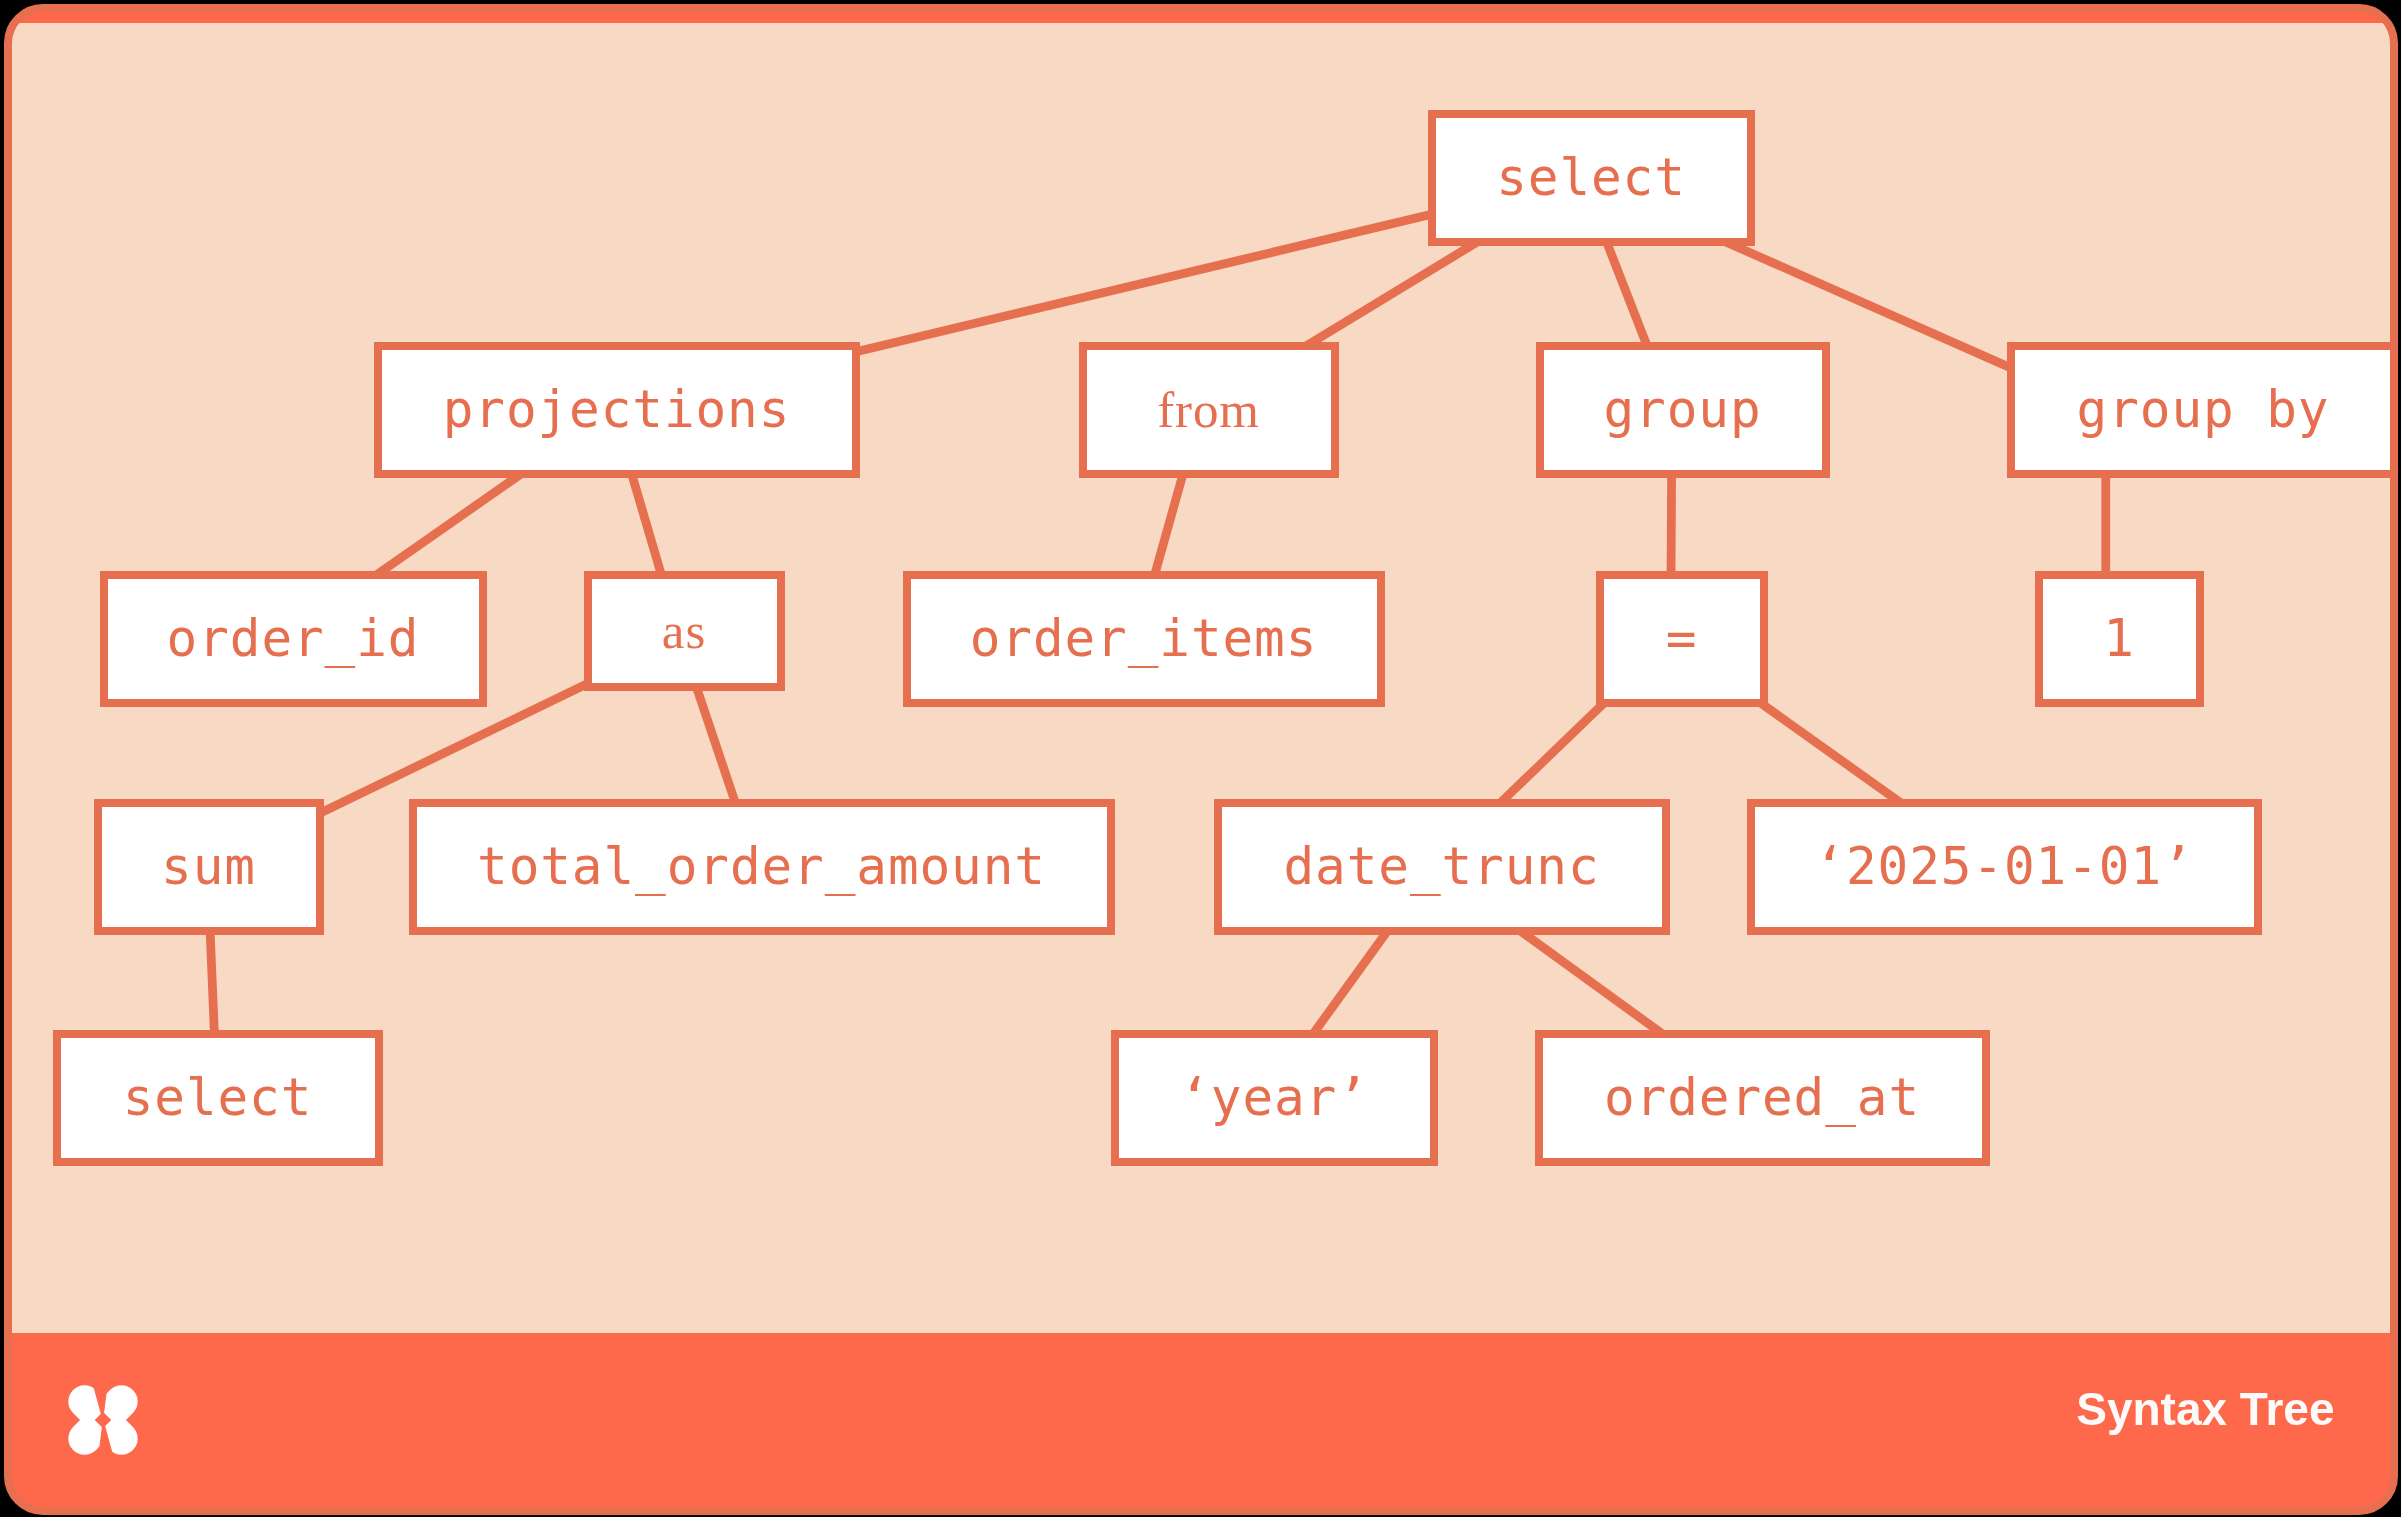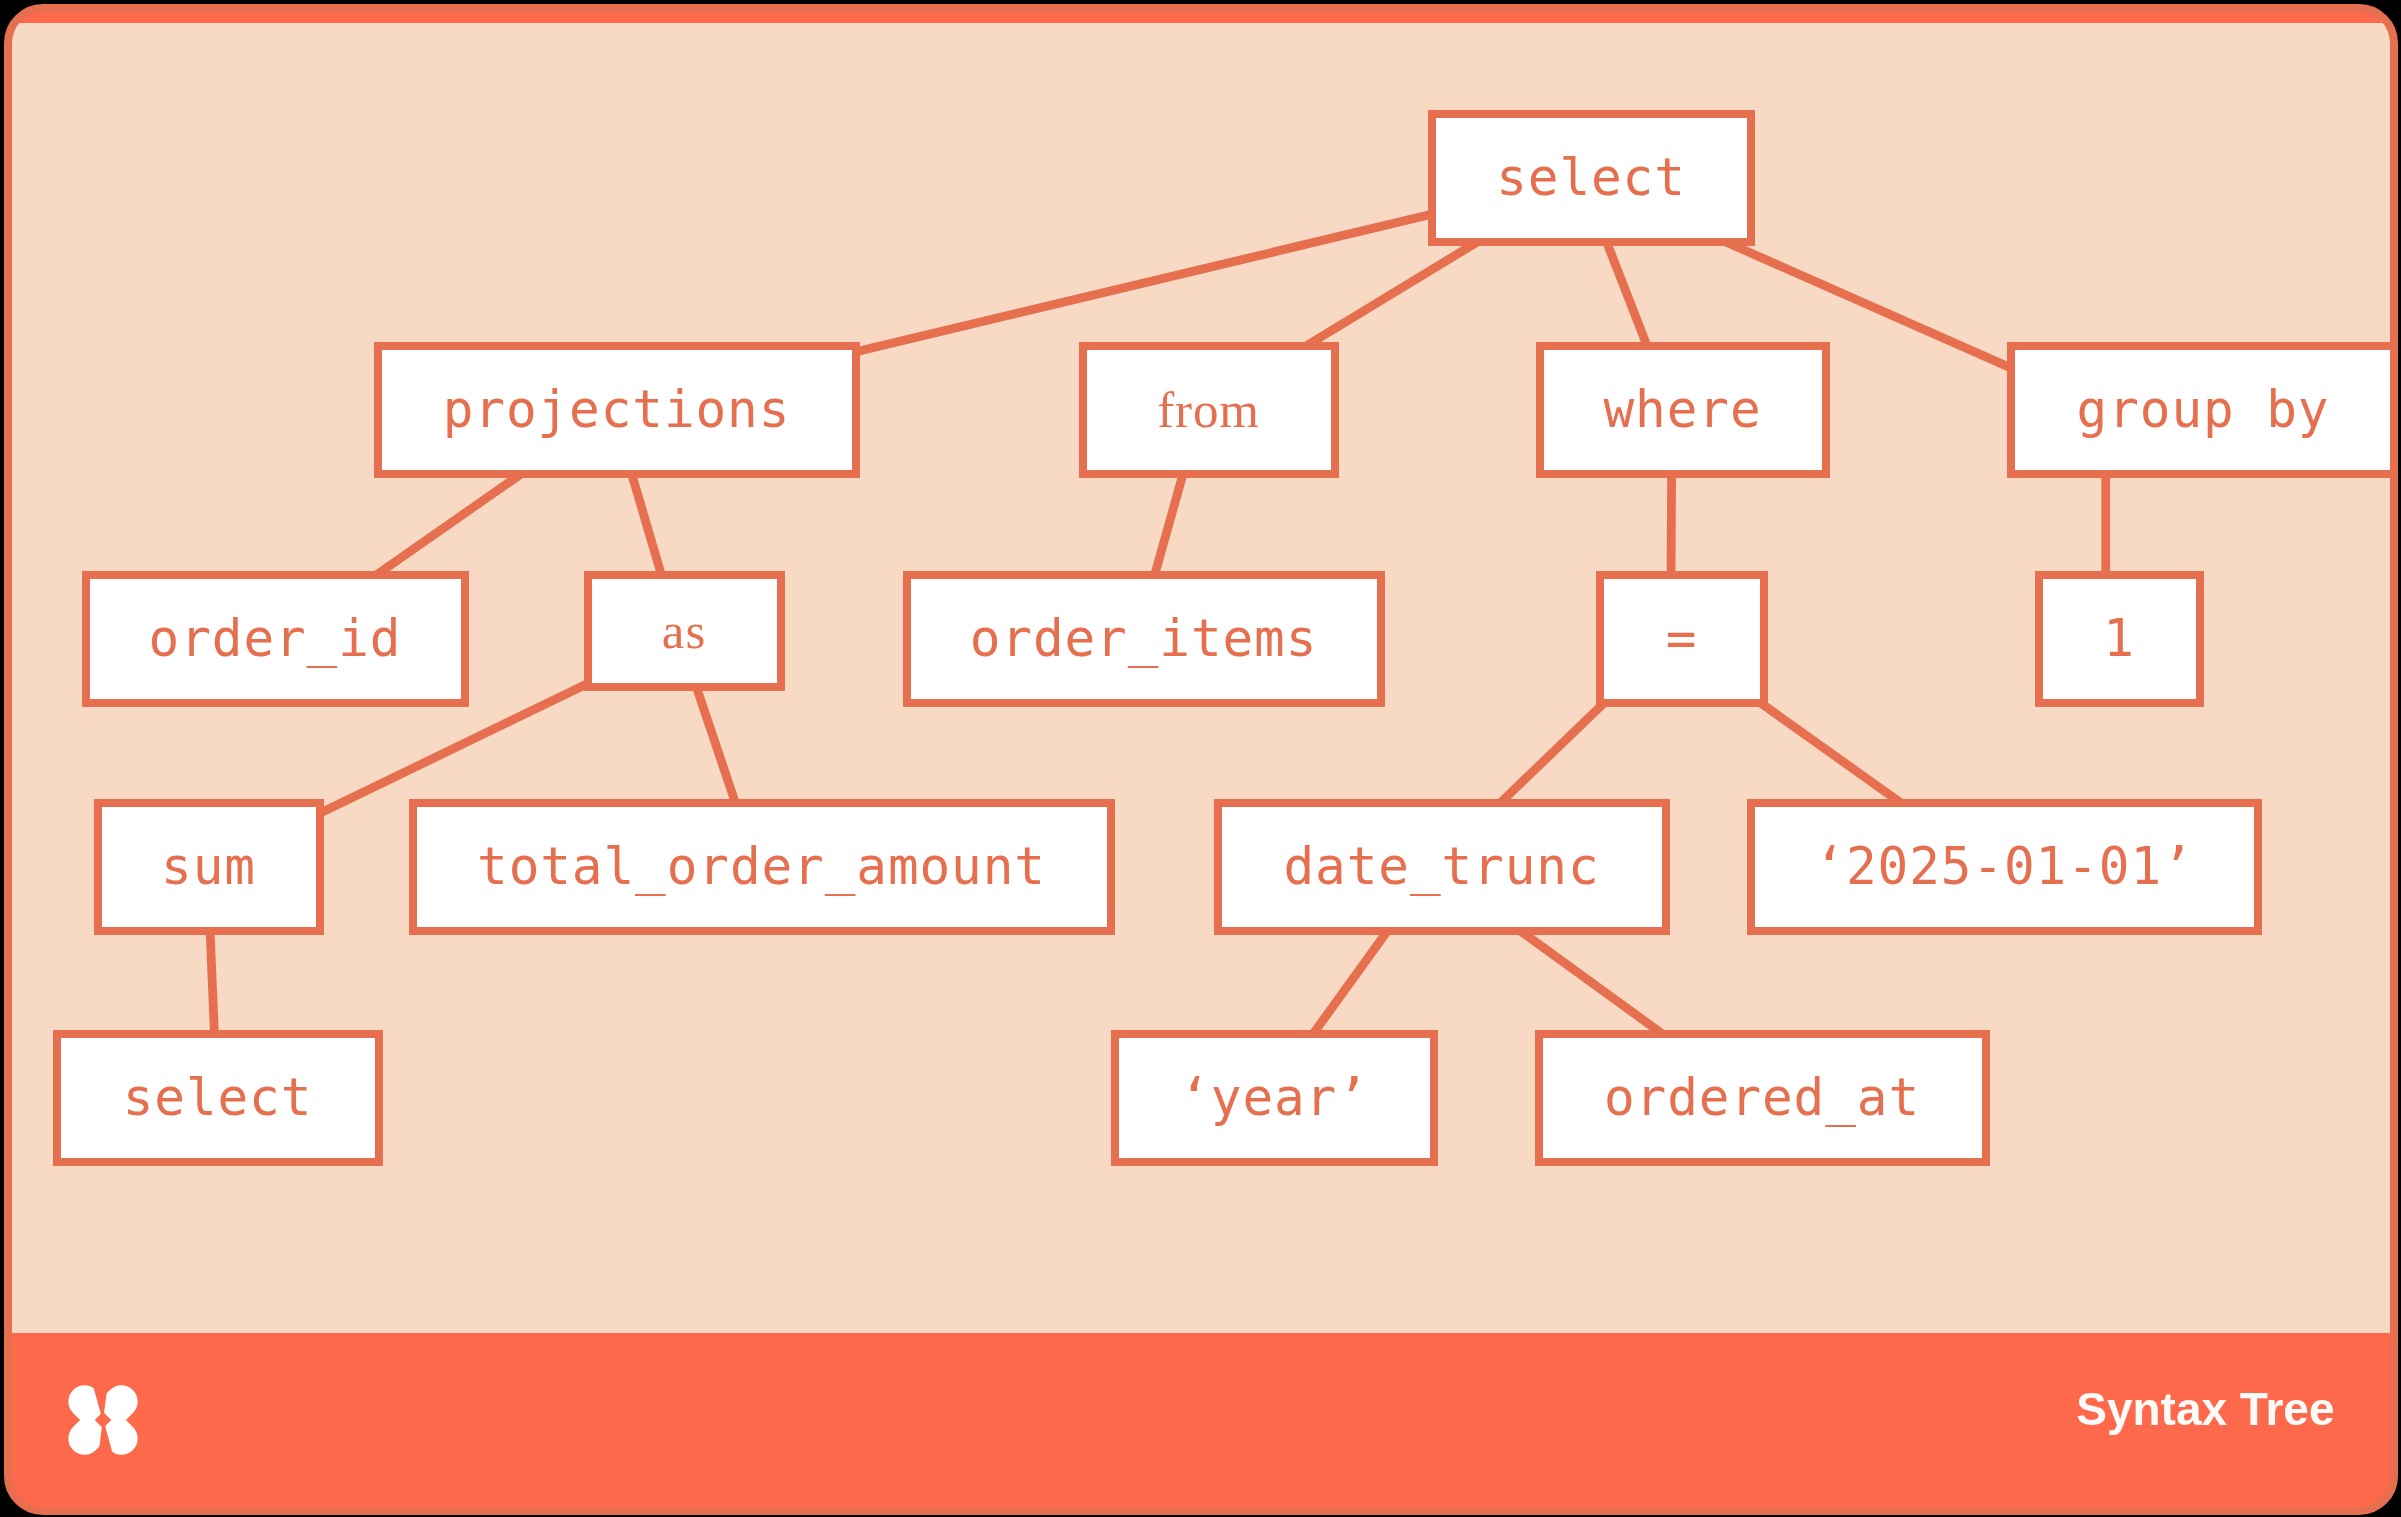--- a/index.html
+++ b/index.html
@@ -108,23 +108,23 @@
           <line x1="1896.5" y1="699.5" x2="1625" y2="959.5"></line>
           <line x1="1896.5" y1="699.5" x2="2263.5" y2="959.5"></line>
           <line x1="223.5" y1="959.5" x2="234.5" y2="1221.5"></line>
           <line x1="1625" y1="959.5" x2="1434.5" y2="1221.5"></line>
           <line x1="1625" y1="959.5" x2="1988.5" y2="1221.5"></line>
         </svg>
       <div id="nodes">
           <div class="node" style="left: 1416px; top: 87px; width: 327px; height: 136px;">select</div>
           <div class="node" style="left: 362px; top: 319px; width: 486px; height: 136px;">projections</div>
           <div class="node" style="left: 1067px; top: 319px; width: 260px; height: 136px; font-family: Liberation Serif, serif;">from</div>
-          <div class="node" style="left: 1524px; top: 319px; width: 294px; height: 136px;">where</div>
+          <div class="node" style="left: 1524px; top: 319px; width: 294px; height: 136px;">group</div>
           <div class="node" style="left: 1995px; top: 319px; width: 393px; height: 136px;">group by</div>
-          <div class="node" style="left: 70px; top: 548px; width: 387px; height: 136px;">order_id</div>
+          <div class="node" style="left: 88px; top: 548px; width: 387px; height: 136px;">order_id</div>
           <div class="node" style="left: 572px; top: 548px; width: 201px; height: 120px; font-family: Liberation Serif, serif;">as</div>
           <div class="node" style="left: 891px; top: 548px; width: 482px; height: 136px;">order_items</div>
           <div class="node" style="left: 1584px; top: 548px; width: 172px; height: 136px;">=</div>
           <div class="node" style="left: 2023px; top: 548px; width: 169px; height: 136px;">1</div>
           <div class="node" style="left: 82px; top: 776px; width: 230px; height: 136px;">sum</div>
           <div class="node" style="left: 397px; top: 776px; width: 706px; height: 136px;">total_order_amount</div>
           <div class="node" style="left: 1202px; top: 776px; width: 456px; height: 136px;">date_trunc</div>
           <div class="node" style="left: 1735px; top: 776px; width: 515px; height: 136px;">‘2025-01-01’</div>
           <div class="node" style="left: 41px; top: 1007px; width: 330px; height: 136px;">select</div>
           <div class="node" style="left: 1099px; top: 1007px; width: 327px; height: 136px;">‘year’</div>

